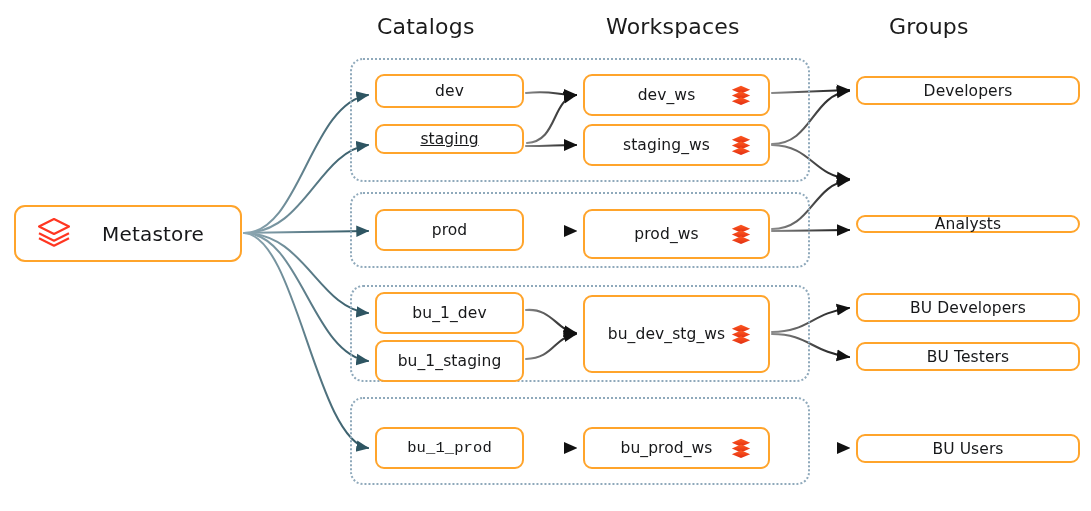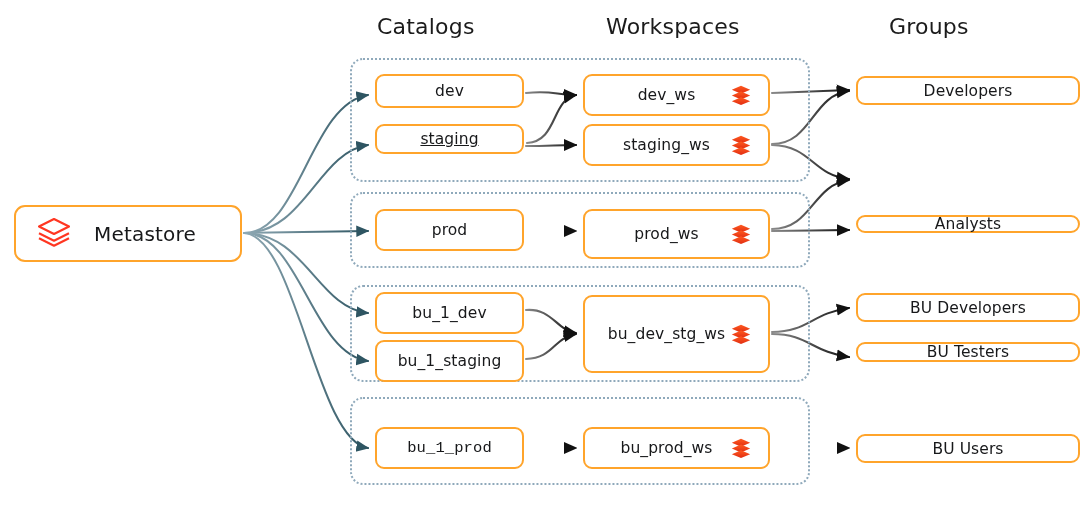--- a/index.html
+++ b/index.html
@@ -59,21 +59,21 @@
     width: 22px; height: 22px;
   }
   
   #metastore {
     position: absolute;
     border: 2.6px solid #FFA42B;
     border-radius: 11px;
     background: #ffffff;
     display: flex;
     align-items: center;
-    gap: 20px;
+    gap: 28px;
     padding-left: 18px;
   }
   #metastore .ms-label {
     font-size: 20px;
     color: #17181a;
     letter-spacing: .2px;
   }
   .ms-logo { width: 40px; height: 40px; flex: 0 0 auto; }
 </style>
 </head>
@@ -229,20 +229,20 @@
 
   <div class="node" style="left:856px; top:76px; width:224px; height:29px;">
     <span class="lbl">Developers</span>
   </div>
   <div class="node" style="left:856px; top:215px; width:224px; height:18px;">
     <span class="lbl">Analysts</span>
   </div>
   <div class="node" style="left:856px; top:293px; width:224px; height:29px;">
     <span class="lbl">BU Developers</span>
   </div>
-  <div class="node" style="left:856px; top:342px; width:224px; height:20px;">
+  <div class="node" style="left:856px; top:342px; width:224px; height:29px;">
     <span class="lbl">BU Testers</span>
   </div>
   <div class="node" style="left:856px; top:434px; width:224px; height:29px;">
     <span class="lbl">BU Users</span>
   </div>
 
 </div>
 
 </body></html>

